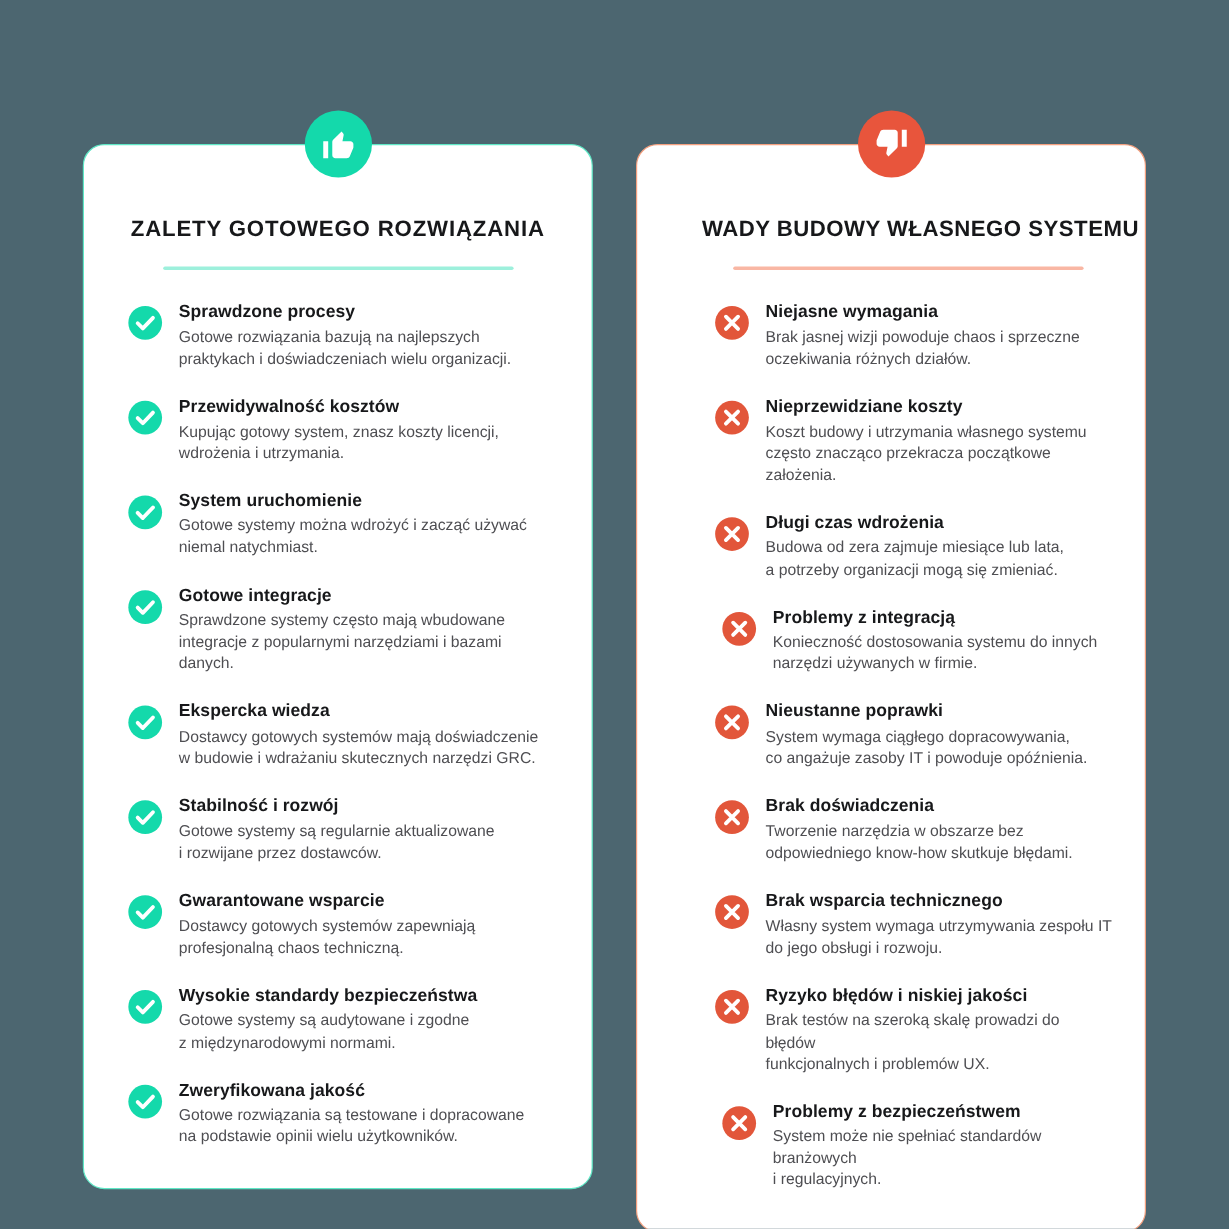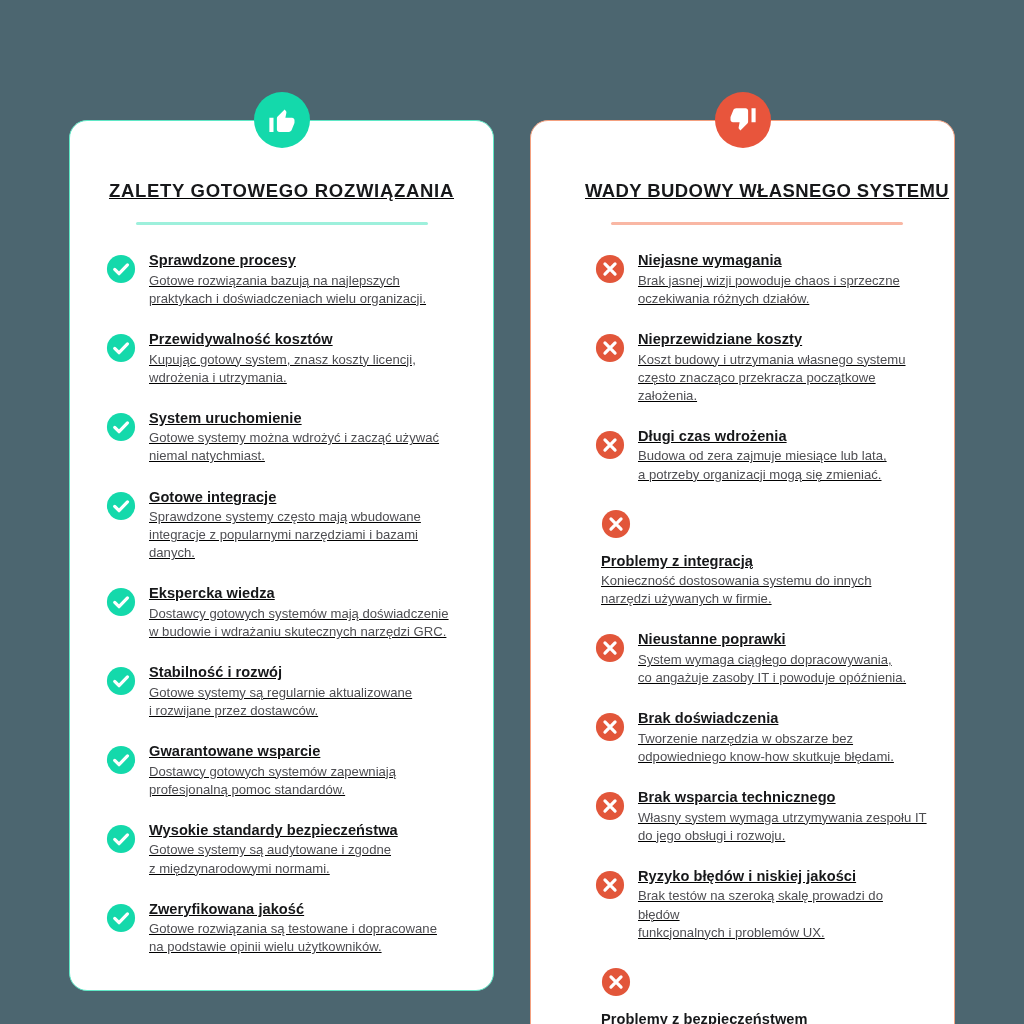--- a/index.html
+++ b/index.html
@@ -28,21 +28,20 @@
     left: 0;
     top: 0;
     width: 1024px;
     height: 1024px;
     display: flex;
     justify-content: center;
     align-items: flex-start;
     gap: 36px;
     padding-top: 120px;
     box-sizing: border-box;
-    text-decoration: underline;
   }
 
   .card-wrap {
     position: relative;
     width: 425px;
   }
 
   .card {
     position: relative;
     box-sizing: border-box;
@@ -102,21 +101,21 @@
   }
 
   .item {
     display: flex;
     align-items: flex-start;
     gap: 13px;
     margin-bottom: 22px;
   }
   .item:last-child { margin-bottom: 0; }
 
-  .item.indent { padding-left: 6px; flex-direction: column; }
+  .item.indent { padding-left: 6px; }
 
   .bullet-icon {
     flex: 0 0 auto;
     width: 30px;
     height: 30px;
     margin-top: 3px;
   }
   .bullet-icon svg { display: block; }
 
   .item-text { min-width: 0; }
@@ -245,21 +244,21 @@
           <li class="item">
             <span class="bullet-icon">
               <svg width="30" height="30" viewBox="0 0 32 32" aria-hidden="true">
                 <circle cx="16" cy="16" r="15" fill="#14d9ab"></circle>
                 <path d="M9.3 16.4l4.6 4.6 9-9.4" fill="none" stroke="#ffffff" stroke-width="3.4" stroke-linecap="round" stroke-linejoin="round"></path>
               </svg>
             </span>
             <div class="item-text">
               <p class="item-title">Gwarantowane wsparcie</p>
               <p class="item-desc">Dostawcy gotowych systemów zapewniają
-profesjonalną pomoc standardów.</p>
+profesjonalną chaos techniczną.</p>
             </div>
           </li>
 
           <li class="item">
             <span class="bullet-icon">
               <svg width="30" height="30" viewBox="0 0 32 32" aria-hidden="true">
                 <circle cx="16" cy="16" r="15" fill="#14d9ab"></circle>
                 <path d="M9.3 16.4l4.6 4.6 9-9.4" fill="none" stroke="#ffffff" stroke-width="3.4" stroke-linecap="round" stroke-linejoin="round"></path>
               </svg>
             </span>

